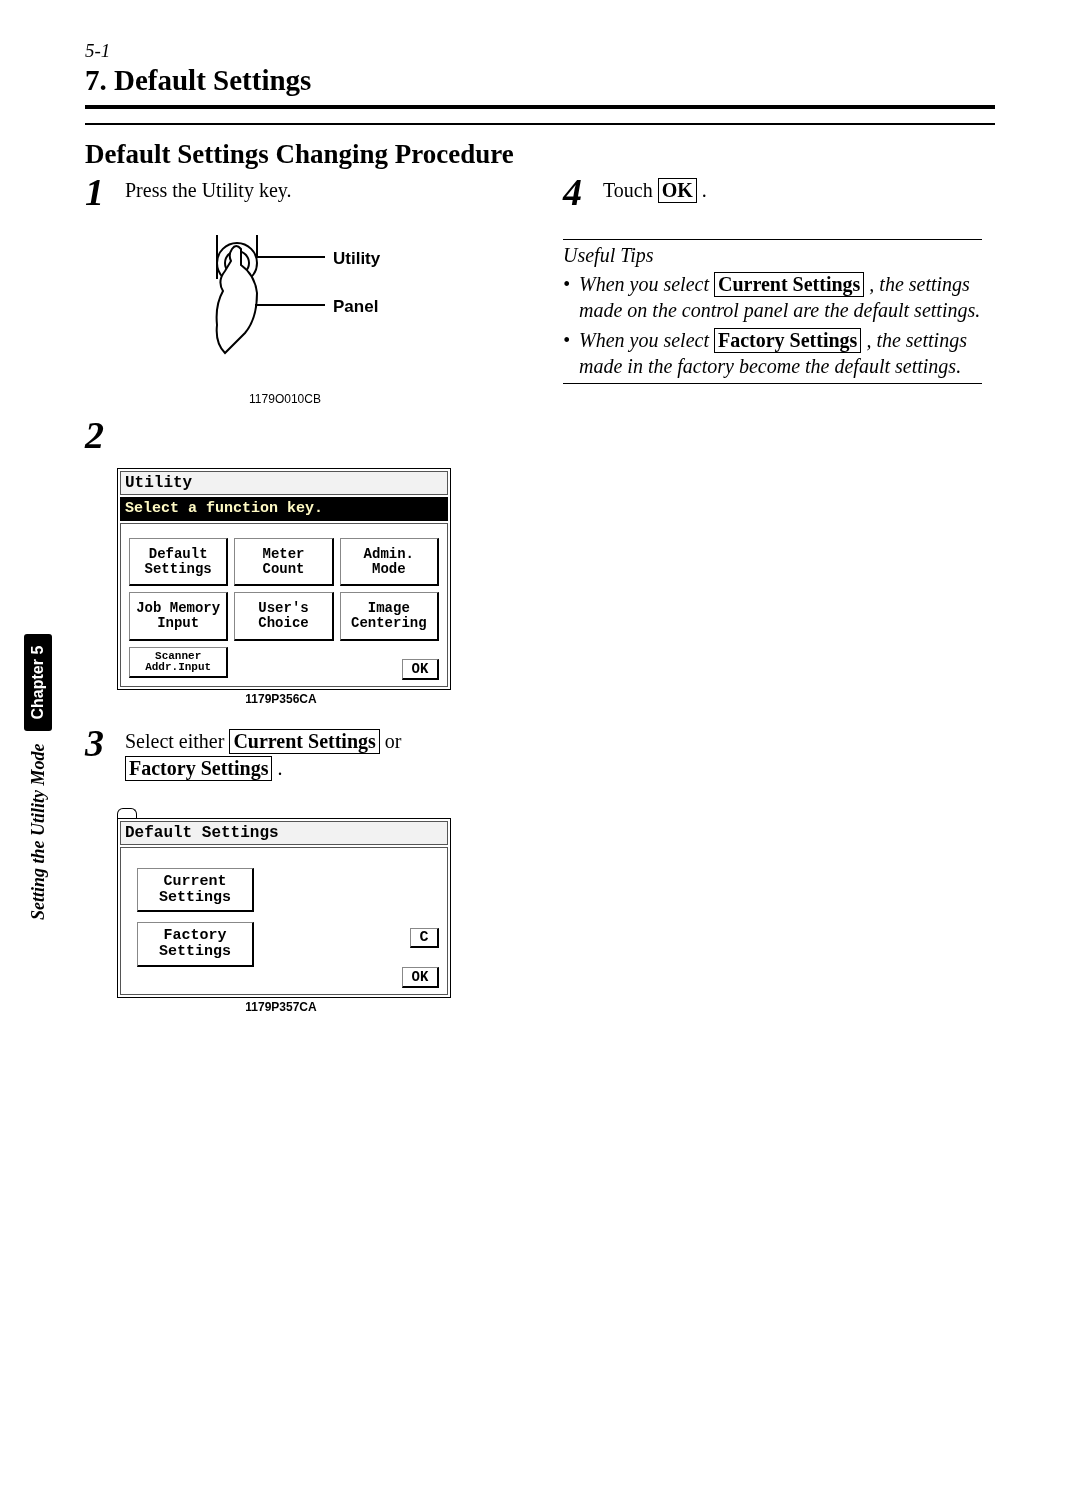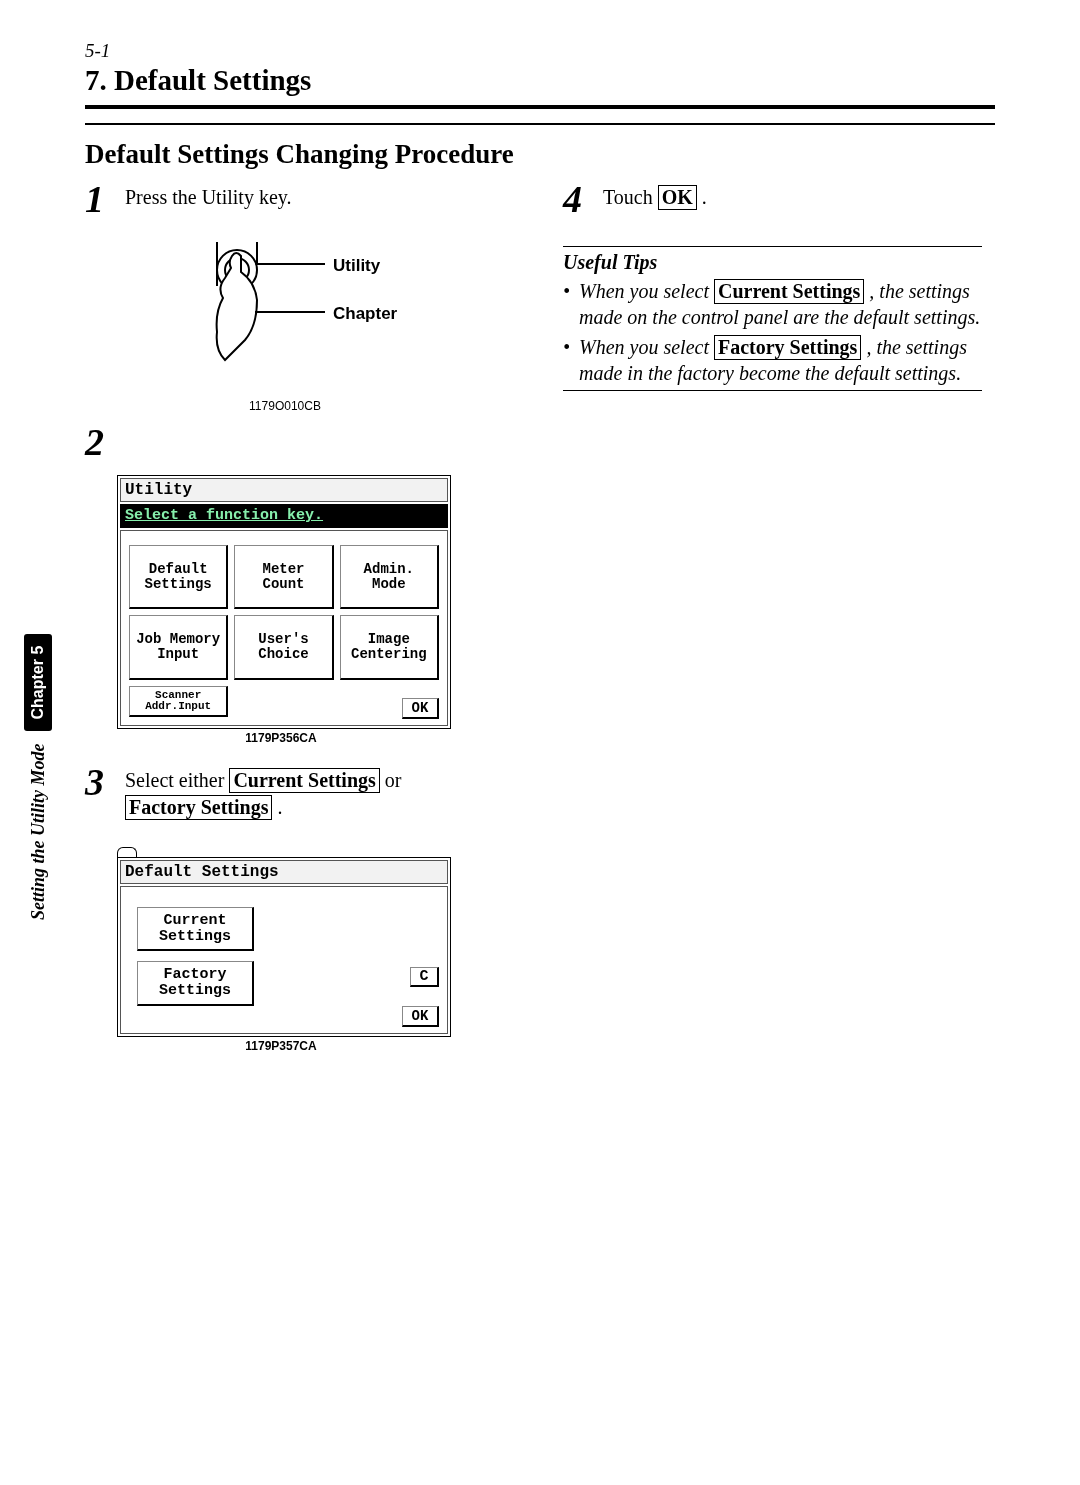--- a/index.html
+++ b/index.html
@@ -32,21 +32,21 @@
     line-height: 1.3;
     margin: 0 0 30px 0;
   }
   .thin-rule {
     border-top: 2px solid #000;
     margin: 0 0 14px 0;
   }
   .h2 {
     font-size: 27px;
     font-weight: bold;
-    margin: 0 0 10px 0;
+    margin: 0 0 3px 0;
   }
   .columns {
     display: flex;
     gap: 46px;
   }
   .col {
     flex: 1 1 0;
     min-width: 0;
   }
   .step {
@@ -112,25 +112,24 @@
     padding: 2px;
   }
   .lcd-title {
     border: 1px solid #555;
     padding: 2px 4px;
     font-size: 16px;
     background: #f2f2f2;
   }
   .lcd-msg {
     background: #000;
-    color: #86efac;
+    color: #fef9c3;
     font-size: 15px;
     padding: 3px 5px 4px 5px;
     margin-top: 2px;
-    text-decoration: underline;
   }
   .lcd-body {
     border: 1px solid #555;
     margin-top: 2px;
     padding: 14px 8px 8px 8px;
     min-height: 130px;
     position: relative;
   }
   .lcd-grid {
     display: grid;
@@ -138,21 +137,21 @@
     gap: 6px 6px;
   }
   .lcd-btn {
     border-right: 2px solid #000;
     border-bottom: 2px solid #000;
     border-top: 1px solid #888;
     border-left: 1px solid #888;
     font-size: 14px;
     line-height: 1.05;
     text-align: center;
-    padding: 16px 2px;
+    padding: 8px 2px;
     background: #fff;
   }
   .lcd-btn.small { font-size: 11px; line-height: 1.0; padding: 3px 12px; }
   .lcd-ok {
     position: absolute;
     right: 8px; bottom: 6px;
     width: 34px;
     text-align: center;
     font-size: 14px;
     border-right: 2px solid #000;
@@ -217,21 +216,21 @@
     padding: 2px;
   }
   
   .tips-rule {
     border-top: 1.5px solid #000;
     margin: 28px 0 4px 0;
     width: 97%;
   }
   .tips-head {
     font-style: italic;
-    font-weight: bold;
+    font-weight: normal;
     font-size: 20px;
     margin-bottom: 4px;
   }
   .tip {
     font-style: italic;
     font-size: 20px;
     line-height: 1.3;
     margin: 0 0 4px 0;
     padding-left: 16px;
     position: relative;
@@ -294,21 +293,21 @@
           <line x1="22" y1="0" x2="22" y2="44" stroke="#000" stroke-width="2"></line>
           <line x1="62" y1="0" x2="62" y2="22" stroke="#000" stroke-width="2"></line>
           <circle cx="42" cy="28" r="20" fill="none" stroke="#000" stroke-width="2"></circle>
           <circle cx="42" cy="28" r="12" fill="none" stroke="#000" stroke-width="2"></circle>
 
           <path d="M36 26 Q33 20 37 14 Q41 8 46 14 L46 30 Q60 40 62 58 Q62 84 50 98 L30 118 Q20 108 22 90 Q20 70 28 56 Q22 46 30 36 Z" fill="#fff" stroke="#000" stroke-width="2"></path>
           <line x1="62" y1="22" x2="130" y2="22" stroke="#000" stroke-width="2"></line>
           <line x1="60" y1="70" x2="130" y2="70" stroke="#000" stroke-width="2"></line>
         </svg>
         <span class="util-label" style="left:138px; top:14px;">Utility</span>
-        <span class="util-label" style="left:138px; top:62px;">Chapter</span>
+        <span class="util-label" style="left:138px; top:62px;">Panel</span>
       </div>
       <div class="figcode" style="width:400px;">1179O010CB</div>
 
       <div class="step" style="margin-top:10px;">
         <div class="step-num">2</div>
       </div>
 
       <div class="lcd">
         <div class="lcd-outer">
           <div class="lcd-title">Utility</div>

